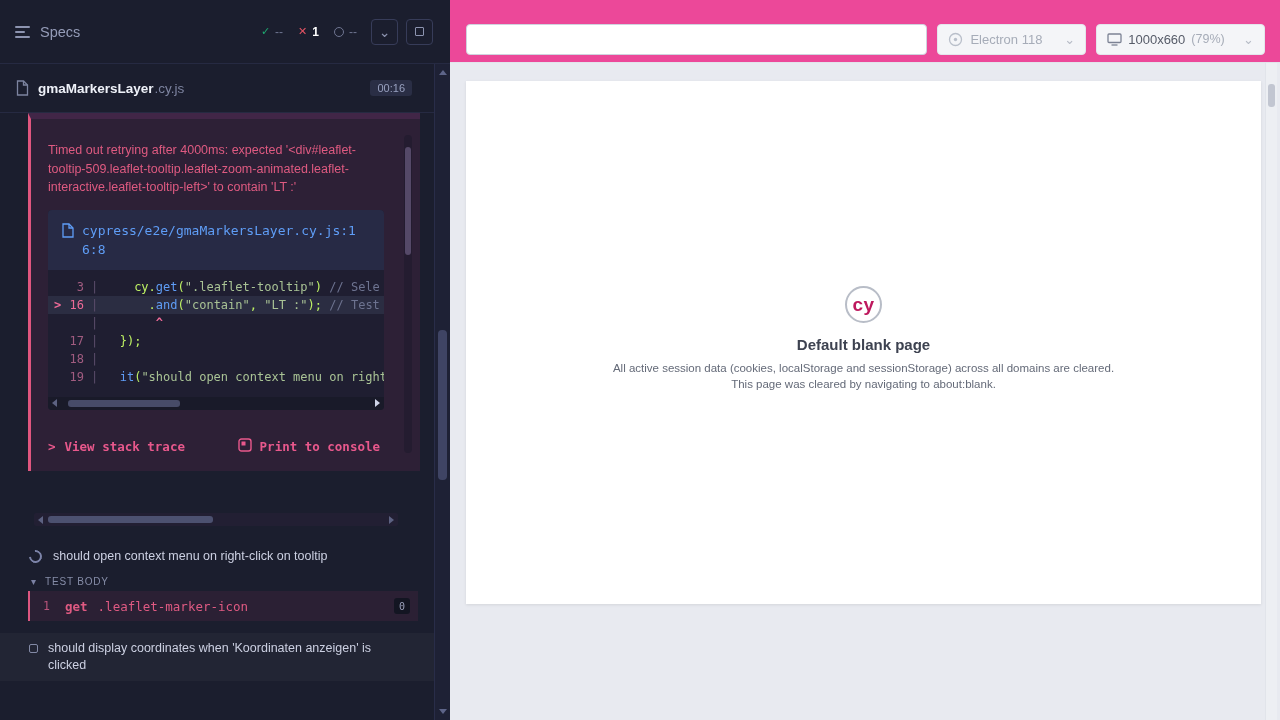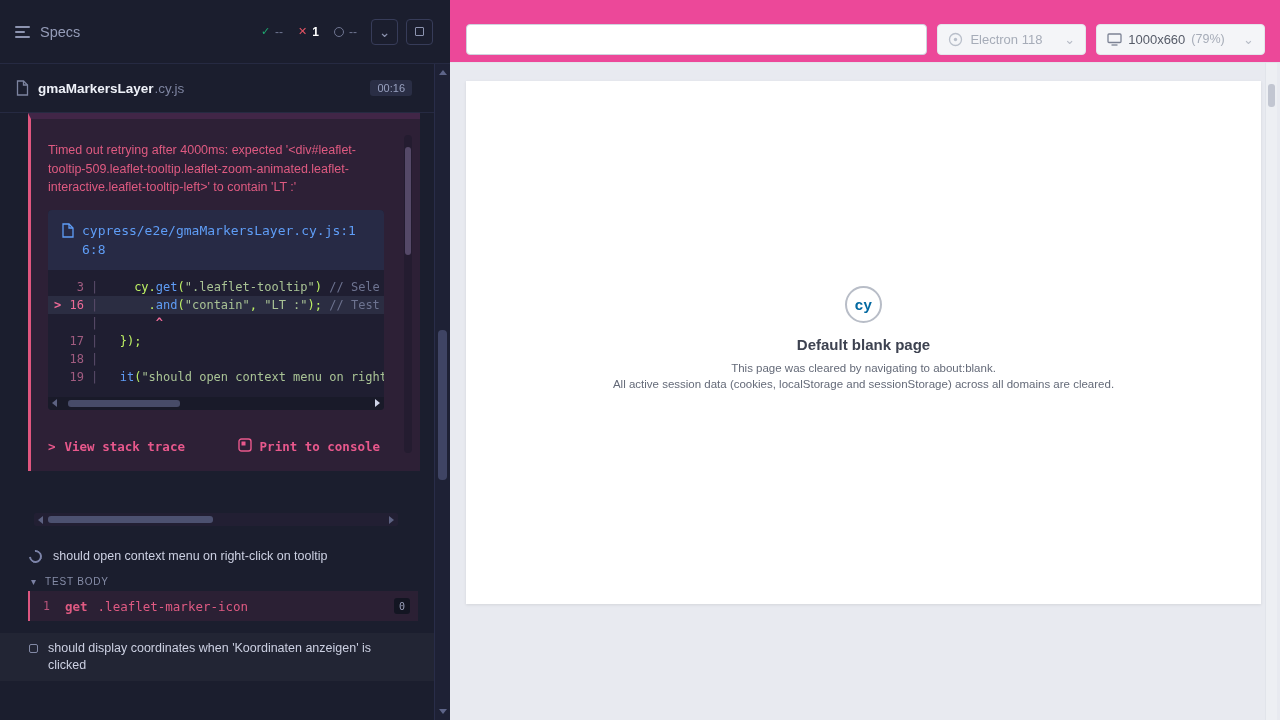--- a/index.html
+++ b/index.html
@@ -97,21 +97,21 @@
   .browser-select { width:149px; height:31px; background:#f4f5f8; border:1px solid #e3e6ec; border-radius:4px; display:flex; align-items:center; gap:7px; padding:0 10px; cursor:pointer; }
   .browser-label { font-size:13px; color:#a6acb8; }
   .viewport-select { width:169px; height:31px; background:#f4f5f8; border:1px solid #e3e6ec; border-radius:4px; display:flex; align-items:center; gap:6px; padding:0 10px; cursor:pointer; }
   .vp-size { font-size:13px; color:#565b68; }
   .vp-scale { font-size:12.5px; color:#a6acb8; }
   .dd-chevron { margin-left:auto; color:#b6bbc6; font-size:13px; line-height:1; }
   .electron-icon, .viewport-icon { display:flex; flex:none; }
 
   .preview { position:absolute; top:63px; left:0; width:830px; height:657px; }
   .aut-page { position:absolute; left:16px; top:18px; width:795px; height:523px; background:#ffffff; box-shadow:0 1px 3px rgba(0,0,0,0.09); text-align:center; overflow:hidden; }
-  .cy-logo { width:37px; height:37px; border:2px solid #b8bdc7; border-radius:50%; margin:205px auto 0; font-size:15px; font-weight:bold; letter-spacing:0.5px; color:#0369a1; line-height:33px; }
+  .cy-logo { width:37px; height:37px; border:2px solid #b8bdc7; border-radius:50%; margin:205px auto 0; font-size:19px; font-weight:bold; letter-spacing:0.5px; color:#be185d; line-height:33px; }
   .aut-heading { margin-top:13px; font-size:15px; font-weight:bold; color:#3d4250; }
   .aut-line { margin-top:9px; font-size:11.5px; color:#646a78; }
   .aut-line + .aut-line { margin-top:4px; }
   .pv-scroll { position:absolute; right:3px; top:0; width:12px; height:657px; background:#edeff3; border-left:1px solid #e1e4ea; }
   .pv-thumb { position:absolute; top:21px; left:2px; width:7px; height:23px; background:#c2c6d1; border-radius:3px; }
 </style>
 </head>
 <body>
 
 <div class="app">
@@ -270,21 +270,21 @@
         <span class="vp-size">1000x660</span>
         <span class="vp-scale">(79%)</span>
         <span class="dd-chevron">⌄</span>
       </div>
     </div>
 
     <div class="preview">
       <div class="aut-page">
         <div class="cy-logo">cy</div>
         <div class="aut-heading">Default blank page</div>
+        <div class="aut-line">All active session data (cookies, localStorage and sessionStorage) across all domains are cleared.</div>
         <div class="aut-line">This page was cleared by navigating to about:blank.</div>
-        <div class="aut-line">All active session data (cookies, localStorage and sessionStorage) across all domains are cleared.</div>
       </div>
       <div class="pv-scroll">
         <span class="pv-thumb"></span>
       </div>
     </div>
   </main>
 </div>
 
 </body></html>

